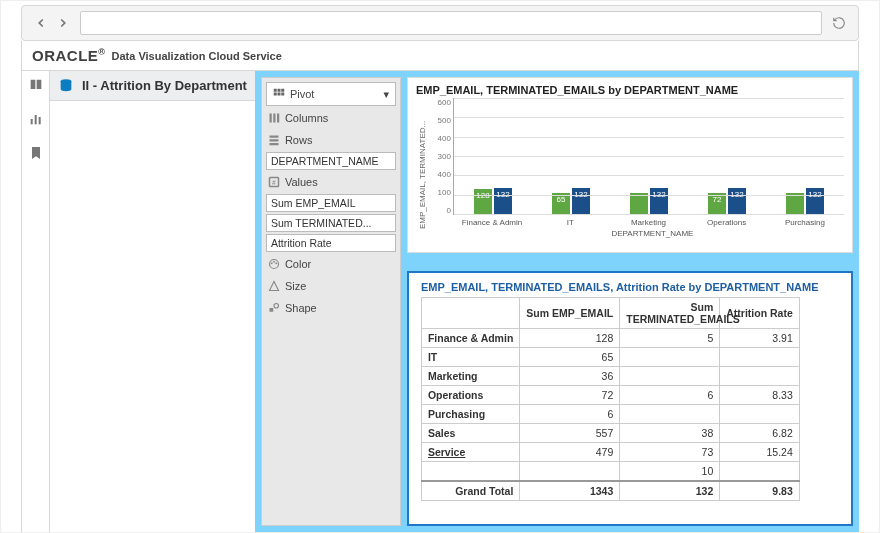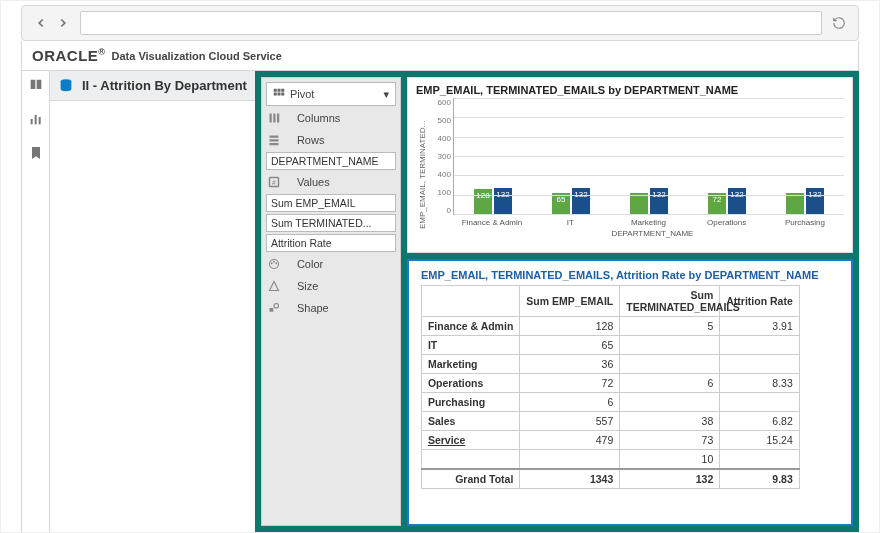--- a/index.html
+++ b/index.html
@@ -13,27 +13,27 @@
   .oracle-logo { font-family:"Arial Black",Arial; color:#404040; font-size:15px; font-weight:900; letter-spacing:0.5px; }
   .oracle-logo::after { content:"\00AE"; font-size:9px; vertical-align:top; }
   .app-subtitle { font-size:11px; color:#444; font-weight:bold; margin-left:6px; }
   .content { position:absolute; top:70px; left:20px; right:20px; bottom:0; display:flex; border-left:1px solid #d7d7d7; }
   .left-rail { width:28px; background:#fff; border-right:1px solid #d7d7d7; display:flex; flex-direction:column; align-items:center; padding-top:6px; gap:18px; }
   .rail-icon { width:16px; height:16px; color:#777; cursor:pointer; display:flex; align-items:center; justify-content:center; }
   .title-bar { height:30px; background:#eceeef; border-bottom:1px solid #d7d7d7; display:flex; align-items:center; padding:0 8px; }
   .db-icon { width:16px; height:16px; margin-right:8px; }
   .page-title { font-size:13px; font-weight:bold; color:#333; }
   .main { flex:1; display:flex; flex-direction:row; }
-  .workarea { flex:1; display:flex; background:#0f766e; padding:6px; gap:6px; overflow:hidden; }
+  .workarea { flex:1; display:flex; background:#7dd3fc; padding:6px; gap:6px; overflow:hidden; }
   .config-panel { width:140px; background:#e8e8e8; border:1px solid #ccc; padding:4px; font-size:11px; color:#444; display:flex; flex-direction:column; gap:2px; }
   .cfg-dropdown { height:24px; border:1px solid #bbb; background:#fff; display:flex; align-items:center; padding:0 6px; justify-content:space-between; cursor:pointer; }
-  .cfg-section { display:flex; align-items:center; gap:17px; padding:4px 2px; }
+  .cfg-section { display:flex; align-items:center; gap:5px; padding:4px 2px; }
   .cfg-section svg, .cfg-section .sec-icon { width:12px; height:12px; flex-shrink:0; }
   .chip { background:#fff; border:1px solid #bbb; padding:2px 4px; font-size:10.5px; color:#333; white-space:nowrap; overflow:hidden; text-overflow:ellipsis; }
-  .right-pane { flex:1; display:flex; flex-direction:column; gap:6px; overflow:hidden; }
+  .right-pane { flex:1; display:flex; flex-direction:column; gap:18px; overflow:hidden; }
   .chart-card { background:#fff; border:1px solid #ddd; padding:6px 8px 14px 8px; position:relative; }
   .chart-title { font-size:11px; font-weight:bold; color:#222; margin-bottom:2px; }
   .chart-area { display:flex; height:140px; }
   .y-axis-label { writing-mode:vertical-rl; transform:rotate(180deg); font-size:8px; color:#666; text-align:center; white-space:nowrap; overflow:hidden; text-overflow:ellipsis; padding:0 2px 14px 2px; }
   .chart-canvas { flex:1; display:flex; flex-direction:column; }
   .grid-area { flex:1; display:flex; position:relative; }
   .y-ticks { width:24px; display:flex; flex-direction:column; justify-content:space-between; font-size:8px; color:#777; text-align:right; padding-right:2px; }
   .grid { flex:1; position:relative; border-left:1px solid #aaa; border-bottom:1px solid #aaa; }
   .grid-line { position:absolute; left:0; right:0; border-top:1px solid #ddd; }
   .bars { position:absolute; left:0; right:0; bottom:0; top:0; display:flex; }

